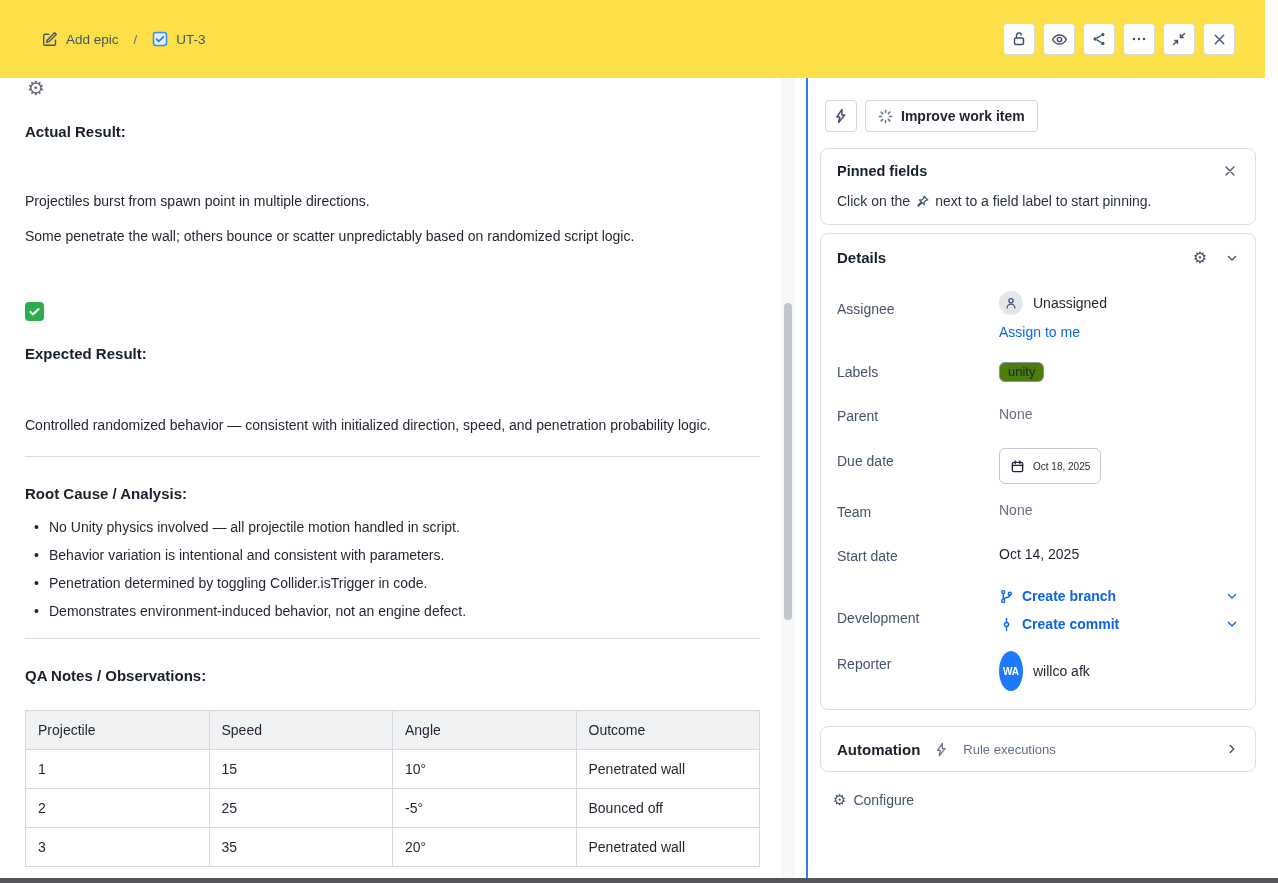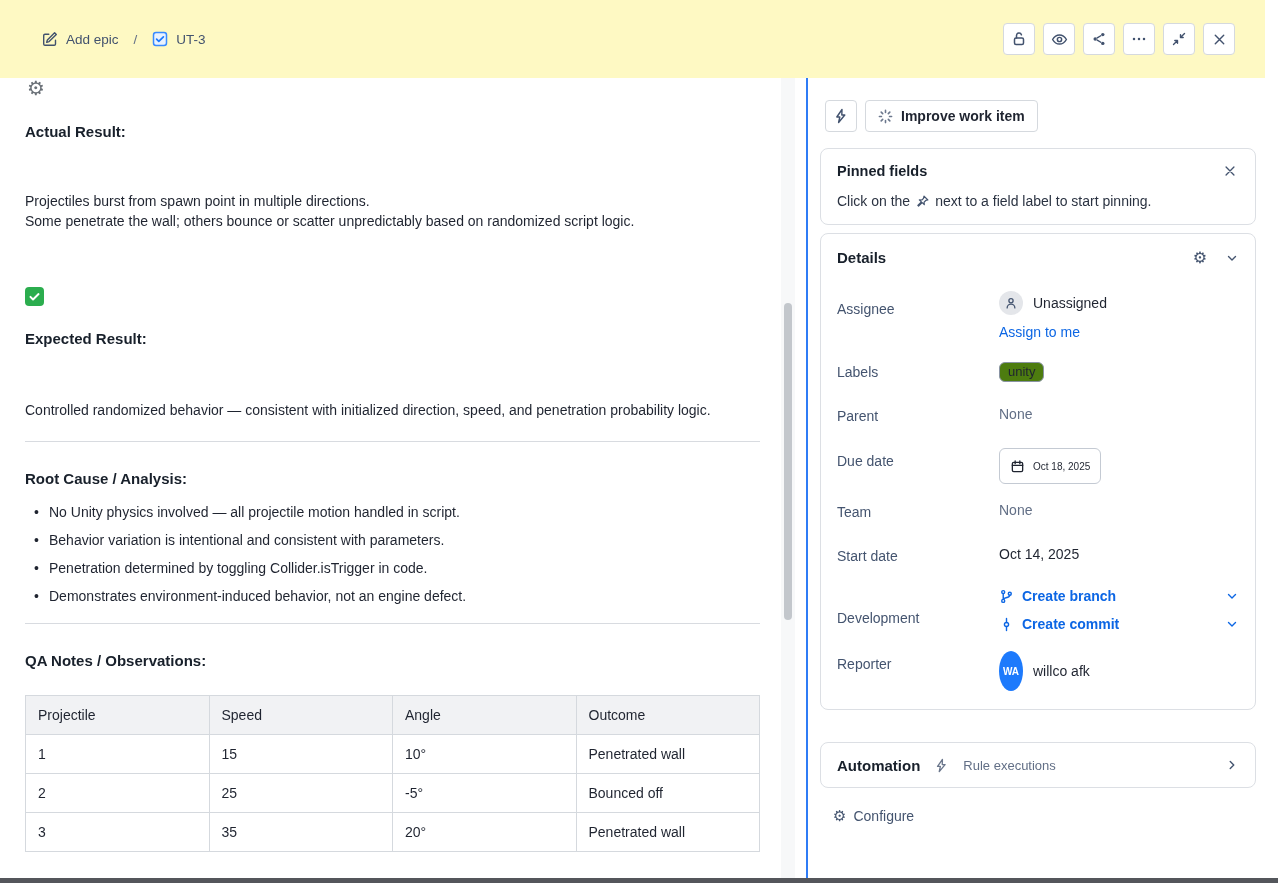--- a/index.html
+++ b/index.html
@@ -2,40 +2,40 @@
 <html><head>
 <meta charset="utf-8">
 <style>
   * { box-sizing: border-box; }
   html,body { margin:0; padding:0; background:#fff; }
   body { font-family: "Liberation Sans", sans-serif; }
   .page { position:relative; width:1278px; height:883px; background:#fff; overflow:hidden; }
 
   
   .hdr { position:absolute; top:0; left:0; right:13px; height:78px; display:flex; align-items:center;
-         justify-content:space-between; padding:0 30px 0 42px; background:#fef9c3; z-index:3; }
+         justify-content:space-between; padding:0 30px 0 42px; background:#fde047; z-index:3; }
   .crumbs { display:flex; align-items:center; gap:8px; font-size:13.5px; color:#42526e; }
   .crumb-btn { display:flex; align-items:center; gap:8px; background:none; border:none; padding:0;
                font:inherit; color:#42526e; cursor:pointer; }
   .crumb-sep { margin:0 7px; color:#626f86; }
   .hdr-actions { display:flex; gap:8px; }
   .icon-btn { width:32px; height:32px; border:1px solid #d5d9de; border-radius:4px; background:#fff;
               display:flex; align-items:center; justify-content:center; padding:0; cursor:pointer; }
   svg.ic { display:block; }
 
   
   .doc { position:absolute; left:25px; top:70px; width:735px; bottom:0; overflow:hidden;
          color:#1f2430; font-size:14px; line-height:20px; }
   .doc h2 { font-size:15px; font-weight:700; margin:0; color:#18202b; line-height:18px; }
   .emoji-gear { font-size:20px; color:#6a7077; line-height:20px; display:block; margin:8px 0 0 2px;
                 font-family:"DejaVu Sans", sans-serif; }
   #h-actual { margin-top:25px; }
   .doc p { margin:0; }
   #p1 { margin-top:50px; }
-  #p2 { }
+  #p2 { margin-top:15px; }
   .check-emoji { width:19px; height:19px; background:#2bad4e; border-radius:4px; display:flex;
                  align-items:center; justify-content:center; margin-top:56px; }
   #h-expected { margin-top:24px; }
   #p3 { margin-top:51px; line-height:23px; }
   .doc hr { border:none; border-top:1px solid #d8dbe0; margin:0; }
   #hr1 { margin-top:19px; }
   #h-root { margin-top:28px; }
   .doc ul { margin:14px 0 0; padding-left:24px; list-style:none; }
   .doc li { position:relative; margin-bottom:8px; line-height:20px; }
   .doc li::before { content:"•"; position:absolute; left:-15px; color:#1f2430; }
@@ -85,21 +85,21 @@
   .tag-pill { display:inline-block; border:1px solid #8993a4; border-radius:6px; padding:1px 8px 2px;
               font-size:13px; color:#1f2430; background:#4d7c0f; cursor:pointer; }
   .muted { color:#626f86; cursor:pointer; }
   .date-btn { display:flex; align-items:center; gap:8px; border:1px solid #c4cad3; border-radius:6px;
               height:28px; padding:17px 10px; background:#fff; font-size:10px; color:#1f2430; cursor:pointer; }
   .dev-row { display:flex; align-items:center; width:100%; }
   .dev-row + .dev-row { margin-top:12px; }
   .dev-link { display:flex; align-items:center; gap:8px; font-weight:600; }
   .dev-chev { margin-left:auto; background:none; border:none; padding:0; cursor:pointer; display:flex; }
   .pt5 { padding-top:5px; }
-  .automation { margin-top:32px; height:46px; display:flex; align-items:center; padding:0 16px; cursor:pointer; }
+  .automation { margin-top:16px; height:46px; display:flex; align-items:center; padding:0 16px; cursor:pointer; }
   .automation-title { font-size:15px; font-weight:700; color:#18202b; }
   .automation .bolt { margin-left:14px; }
   .automation-sub { font-size:13px; color:#626f86; margin-left:14px; }
   .automation .chev-r { margin-left:auto; }
   .side-footer { margin-top:20px; display:flex; justify-content:space-between; align-items:flex-start; padding:0 2px 0 13px; }
   .stamp { font-size:12.5px; color:#626f86; line-height:22px; }
   .configure-btn { display:flex; align-items:center; gap:7px; background:none; border:none; padding:0;
                    font-size:14px; color:#44546f; cursor:pointer; font-family:inherit; }
 
   .bottom-bar { position:absolute; left:0; right:0; bottom:0; height:5px; background:#54565b; z-index:6; }

